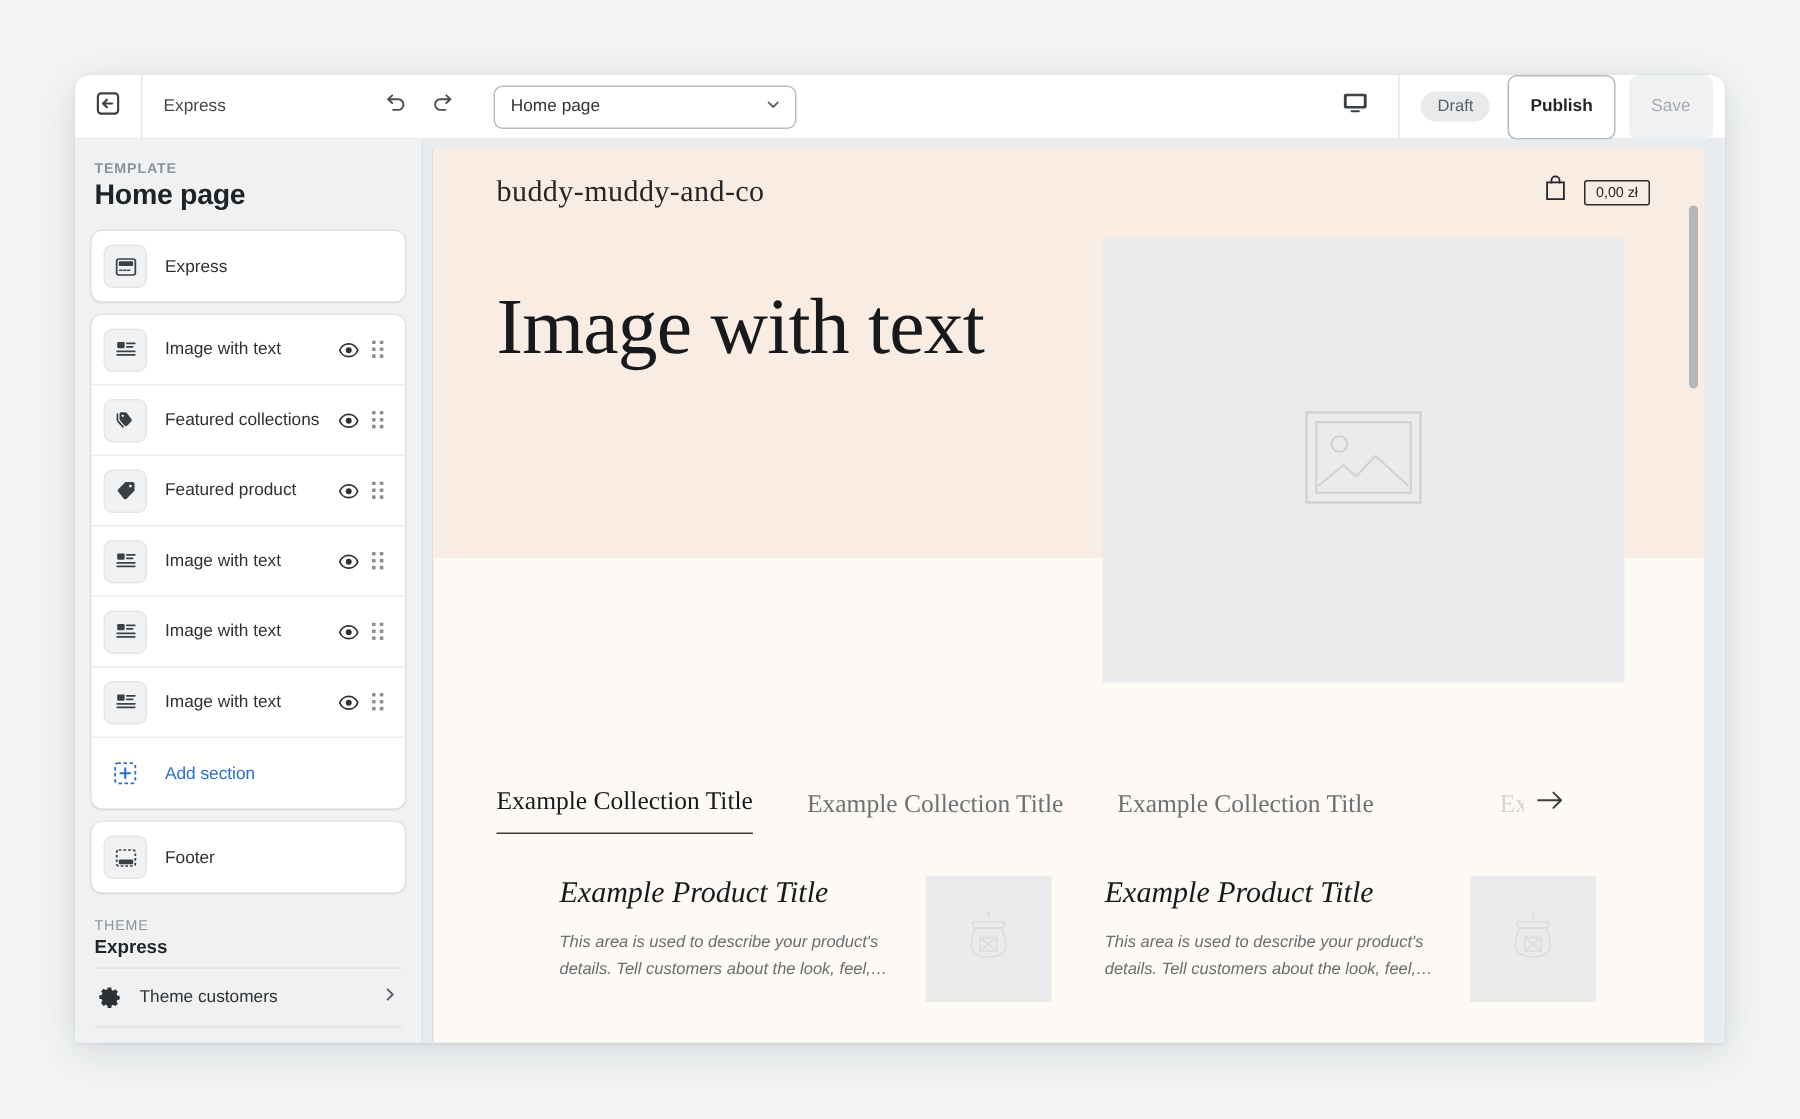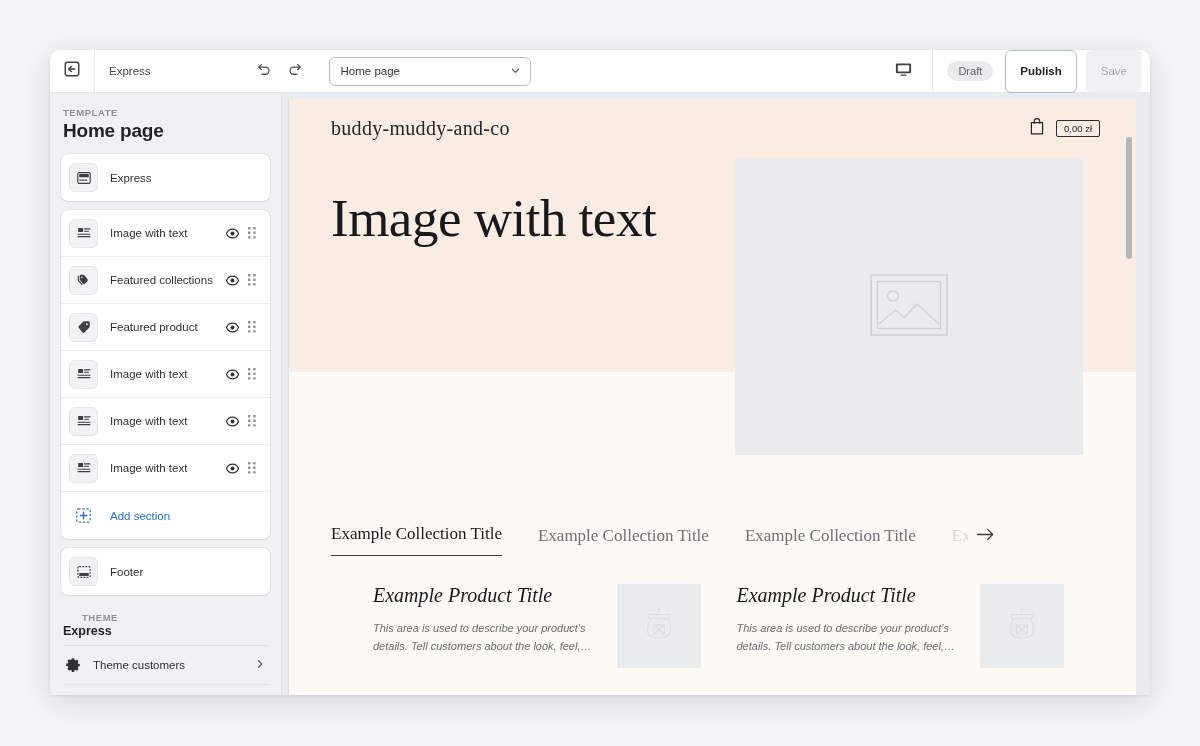--- a/index.html
+++ b/index.html
@@ -139,21 +139,21 @@
     white-space: nowrap; overflow: hidden;
   }
   .sec-eye { width: 22px; display: flex; align-items: center; justify-content: center; cursor: pointer; }
   .sec-grip { width: 18px; display: flex; align-items: center; justify-content: center; cursor: grab; }
   .add-row .sec-name { color: #2c6ecb; }
   .add-icon {
     width: 29px; height: 29px; min-width: 29px; margin-right: 12px;
     display: flex; align-items: center; justify-content: center;
   }
   .sb-theme-label { font-size: 9.5px; letter-spacing: .55px; color: #8d9296;
-    text-transform: uppercase; font-weight: bold; padding: 8px 2px 0 2px; margin-left: 19px; }
+    text-transform: uppercase; font-weight: normal; padding: 8px 2px 0 2px; }
   .sb-theme-name { font-size: 12.5px; font-weight: bold; color: #1f2326; padding: 1px 2px 7px 2px; }
   .sb-hr { height: 1px; background: #dfe1e3; margin: 0 2px; }
   .theme-row {
     height: 38px; display: flex; align-items: center;
     padding: 0 4px 0 4px; cursor: pointer;
   }
   .theme-row .ticon { width: 28px; display: flex; align-items: center; }
   .theme-row .tlabel { font-size: 11.5px; color: #2d3134; flex: 1; }
   .clip-bottom { position: absolute; left: 11px; right: 11px; bottom: 0; height: 14px; overflow: hidden; }
 
@@ -211,21 +211,21 @@
   .coll-tabs { display: flex; align-items: flex-end; gap: 0; position: relative; }
   .coll-tab {
     font-family: "Liberation Serif", serif;
     font-size: 17px; color: #6f7073; padding: 0 0 10px 0;
     white-space: nowrap; cursor: pointer; margin-right: 36px;
   }
   .coll-tab.active {
     color: #17191c; border-bottom: 1.5px solid #3a3c3f;
     padding-bottom: 11px;
   }
-  .coll-tab.faded { color: #d8d5d1; max-width: 16px; overflow: hidden; margin-right: 8px; }
+  .coll-tab.faded { color: #d8d5d1; max-width: 16px; overflow: hidden; margin-right: 8px; margin-left: 48px; }
   .coll-arrow { padding-bottom: 10px; color: #3a3c3f; cursor: pointer; }
 
   .products { display: flex; padding: 28px 36px 0 42px; gap: 36px; font-style: italic; }
   .product { flex: 1; display: flex; gap: 14px; min-width: 0; }
   .prod-text { flex: 1; min-width: 0; }
   .prod-title {
     font-family: "Liberation Serif", serif;
     font-size: 20px; color: #17191c; margin-bottom: 13px;
   }
   .prod-desc { font-size: 11px; color: #6b6d70; line-height: 1.62; }

